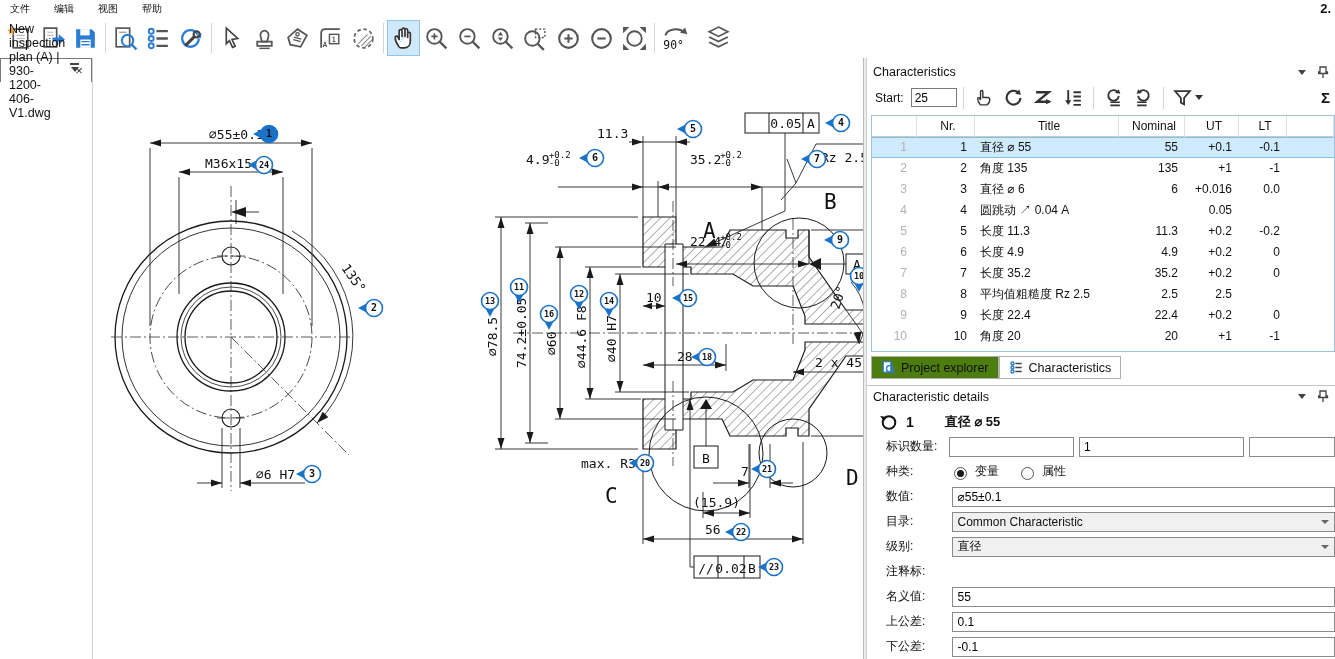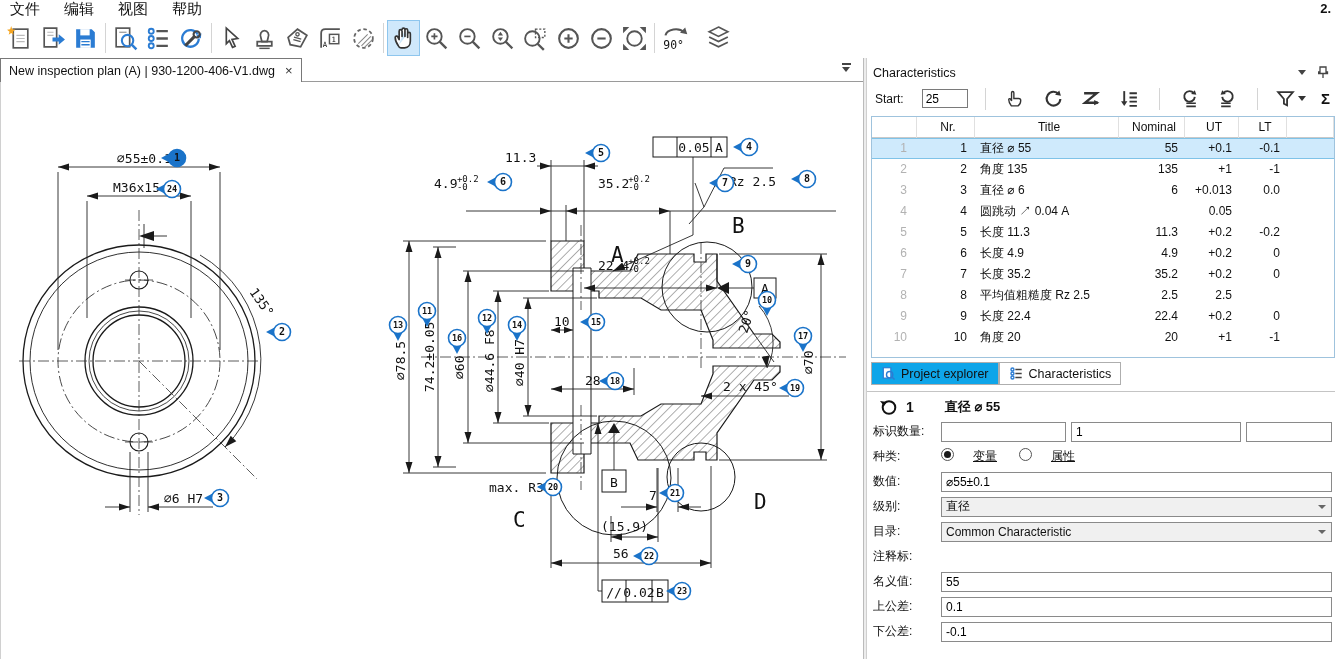--- a/index.html
+++ b/index.html
@@ -1,74 +1,74 @@
 <!DOCTYPE html>
 <html><head>
 <meta charset="utf-8">
 <style>
   * { box-sizing: border-box; margin:0; padding:0; }
   html,body { width:1335px; height:659px; overflow:hidden; background:#fff;
     font-family:"Liberation Sans",sans-serif; font-size:12px; color:#111; }
   
   .menubar { height:18px; display:flex; align-items:center; padding-left:10px; background:#fff; }
-  .menu-item { margin-right:24px; font-size:15px; cursor:default; }
+  .menu-item { margin-right:24px; font-size:10px; cursor:default; }
   .clock { position:absolute; top:1px; right:4px; font-weight:bold; font-size:13px; }
   .toolbar { height:40px; display:flex; align-items:center; padding-left:3px; background:#fff; }
   .tbtn { width:33px; height:36px; display:flex; align-items:center; justify-content:center; border:1px solid transparent; }
   .tbtn.active { background:#cfe8fb; border:1px solid #8ec6ee; }
   .tsep { width:1px; height:30px; background:#d4d4d4; margin:0 3px; }
   
   .workspace { display:flex; height:601px; }
-  .left-col { width:863px; display:flex; flex-direction:column; }
+  .left-col { width:863px; display:flex; flex-direction:row; }
   .tabbar { height:24px; display:flex; align-items:flex-end; border-bottom:1px solid #9a9a9a; position:relative; }
   .tab { height:24px; background:#fff; border:1px solid #787878; border-bottom:none; display:flex; align-items:center;
          padding:0 8px; gap:10px; font-size:12.5px; margin-bottom:-1px; }
   .tab-close { font-size:13px; color:#333; cursor:pointer; }
   .tablist-btn { position:absolute; right:10px; top:5px; width:14px; height:12px; display:flex; flex-direction:column; align-items:center; gap:2px;}
   .tablist-btn .bar{width:9px;height:1.5px;background:#444;}
   .dd-arrow { width:0; height:0; border-left:4px solid transparent; border-right:4px solid transparent; border-top:5px solid #444; }
   .canvas-wrap { flex:1; background:#fff; border-left:1px solid #d0d0d0; }
   svg text { font-family:"DejaVu Sans Mono","Liberation Mono",monospace; fill:#111; }
   .splitter { width:4px; background:#ececec; border-left:1px solid #bbb; border-right:1px solid #cfcfcf; }
   
   .right-col { width:468px; padding-top:4px; display:flex; flex-direction:column; background:#fff; }
   .panel-header { height:21px; display:flex; align-items:center; padding:0 6px; }
   .panel-header .title { flex:1; font-size:12.5px; }
-  .p-toolbar { height:31px; display:flex; align-items:center; padding:2px 4px; gap:14px; }
+  .p-toolbar { height:31px; display:flex; align-items:center; padding:2px 4px; gap:3px; }
   .start-label { margin:0 4px 0 4px; }
   .start-input { width:46px; height:19px; border:1px solid #7a7a7a; font-size:12px; padding:1px 3px; font-family:inherit; }
   .pbtn { width:27px; height:25px; display:flex; align-items:center; justify-content:center; }
   .sigma { margin-left:auto; font-weight:bold; font-size:15px; padding-right:1px; }
   .char-table { border:1px solid #9fc3dd; margin:2px 0 0 4px; height:242px; overflow:hidden; }
   .thead, .trow { display:grid; grid-template-columns:45px 58px 144px 66px 54px 48px 1fr; height:21px; line-height:21px; }
   .thead { border-bottom:1px solid #c9c9c9;text-align:center; }
   .thead span { border-right:1px solid #e0e0e0; padding-left:5px; }
   .tc-idx { text-align:right; padding-right:10px; color:#b2b2b2; }
   .tc-nr { text-align:right; padding-right:8px; }
   .tc-title { padding-left:5px; white-space:nowrap; overflow:hidden;}
   .tc-nom,.tc-ut,.tc-lt { text-align:right; padding-right:7px; }
   .trow.sel { background:#cfeafc; box-shadow:inset 0 1px 0 #7fc3e8, inset 0 -1px 0 #7fc3e8; }
   .panel-tabs { display:flex; margin:4px 0 0 4px; height:23px; }
   .ptab { display:flex; align-items:center; gap:5px; padding:0 9px; border:1px solid #aeaeae; font-size:12.5px; }
-  .ptab.inactive { background:#0ea5e9; }
+  .ptab.inactive { background:#4d7c0f; }
   .ptab.active { background:#fff; border-left:1px solid #aeaeae; }
   .details { border-top:1px solid #c4c4c4; margin-top:6px; flex:1; }
   .d-head-row { height:27px; display:flex; align-items:center; gap:9px; padding:2px 0 0 12px; }
   .d-head-row .nr { font-weight:bold; font-size:14px; }
   .d-head-row .ttl { font-weight:bold; font-size:13px; margin-left:22px; }
-  .form-row { height:25px; display:flex; align-items:center; padding-left:6px; }
+  .form-row { height:25px; display:flex; align-items:center; padding-left:19px; }
   .form-row .lbl { width:68px; font-size:12px; }
   .field { height:20px; border:1px solid #8a8a8a; background:#fff; display:flex; align-items:center; padding:0 4px; font-size:12px; }
   .field.grow { width:391px; }
   .select { background:#f0f0f0; justify-content:flex-start; position:relative; }
   .select .chev { position:absolute; right:5px; top:7px; width:0; height:0; border-left:4px solid transparent; border-right:4px solid transparent; border-top:4px solid #666; }
   .cb { width:12px; height:12px; border:1px solid #707070; background:#fff; margin-right:6px; }
   .radio { width:13px; height:13px; border:1px solid #555; border-radius:50%; background:#fff; margin-right:4px; }
   .radio.checked::after { content:""; display:block; width:7px; height:7px; margin:2px; border-radius:50%; background:#1a1a1a; }
-  .radio-group { display:flex; align-items:flex-start; gap:15px; margin-right:22px;text-decoration:underline; }
+  .radio-group { display:flex; align-items:flex-end; gap:4px; margin-right:22px; }
 </style>
 </head>
 <body>
 
 <div class="menubar">
   <span class="menu-item">文件</span>
   <span class="menu-item">编辑</span>
   <span class="menu-item">视图</span>
   <span class="menu-item">帮助</span>
   <span class="clock">2.</span>
@@ -589,21 +589,21 @@
             <span class="tc-nom">135</span>
             <span class="tc-ut">+1</span>
             <span class="tc-lt">-1</span>
             <span class="tc-x"></span>
           </div>
           <div class="trow">
             <span class="tc-idx">3</span>
             <span class="tc-nr">3</span>
             <span class="tc-title">直径 ⌀ 6</span>
             <span class="tc-nom">6</span>
-            <span class="tc-ut">+0.013</span>
+            <span class="tc-ut">+0.016</span>
             <span class="tc-lt">0.0</span>
             <span class="tc-x"></span>
           </div>
           <div class="trow">
             <span class="tc-idx">4</span>
             <span class="tc-nr">4</span>
             <span class="tc-title">圆跳动 ↗ 0.04 A</span>
             <span class="tc-nom"></span>
             <span class="tc-ut">0.05</span>
             <span class="tc-lt"></span>
@@ -678,20 +678,27 @@
         <svg width="15" height="15" viewBox="0 0 26 26">
             <circle cx="6" cy="6" r="2.6" fill="none" stroke="#2b7cd3" stroke-width="2.4"></circle>
             <circle cx="6" cy="13" r="2.6" fill="none" stroke="#2b7cd3" stroke-width="2.4"></circle>
             <circle cx="6" cy="20" r="2.6" fill="none" stroke="#2b7cd3" stroke-width="2.4"></circle>
             <path d="M11,6 h11 M11,13 h11 M11,20 h11" stroke="#444" stroke-width="2.6"></path>
           </svg>
         <span>Characteristics</span>
       </div>
     </div>
     <div class="details">
+      <div class="panel-header">
+        <span class="title">Characteristic details</span>
+        <span class="dd-arrow" style="margin-right:12px"></span>
+        <svg width="11" height="13" viewBox="0 0 11 13">
+            <path d="M2,1 h6 v5 h1.5 v1.5 h-9 V6 H2 Z M5,7.5 V12" fill="none" stroke="#444" stroke-width="1.3"></path>
+          </svg>
+      </div>
       <div class="d-head-row">
         <svg width="18" height="18" viewBox="0 0 18 18">
             <polygon points="1,3 8,4 5,8" fill="#111"></polygon>
             <circle cx="10" cy="9.5" r="6.3" fill="none" stroke="#111" stroke-width="2"></circle>
           </svg>
         <span class="nr">1</span>
         <span class="ttl">直径 ⌀ 55</span>
       </div>
       <div class="form-row">
         <span class="lbl">标识数量:</span>
@@ -708,34 +715,34 @@
         <span class="radio-group">
             <span class="radio"></span>
             <span>属性</span>
           </span>
       </div>
       <div class="form-row">
         <span class="lbl">数值:</span>
         <input class="field grow" value="⌀55±0.1" style="">
       </div>
       <div class="form-row">
+        <span class="lbl">目录:</span>
+        <div class="field grow select">
+            <span>Common Characteristic</span>
+            <span class="chev"></span>
+          </div>
+      </div>
+      <div class="form-row">
         <span class="lbl">级别:</span>
         <div class="field grow select">
             <span>直径</span>
             <span class="chev"></span>
           </div>
       </div>
       <div class="form-row">
-        <span class="lbl">目录:</span>
-        <div class="field grow select">
-            <span>Common Characteristic</span>
-            <span class="chev"></span>
-          </div>
-      </div>
-      <div class="form-row">
         <span class="lbl">注释标:</span>
       </div>
       <div class="form-row">
         <span class="lbl">名义值:</span>
         <input class="field grow" value="55" style="">
       </div>
       <div class="form-row">
         <span class="lbl">上公差:</span>
         <input class="field grow" value="0.1" style="">
       </div>

